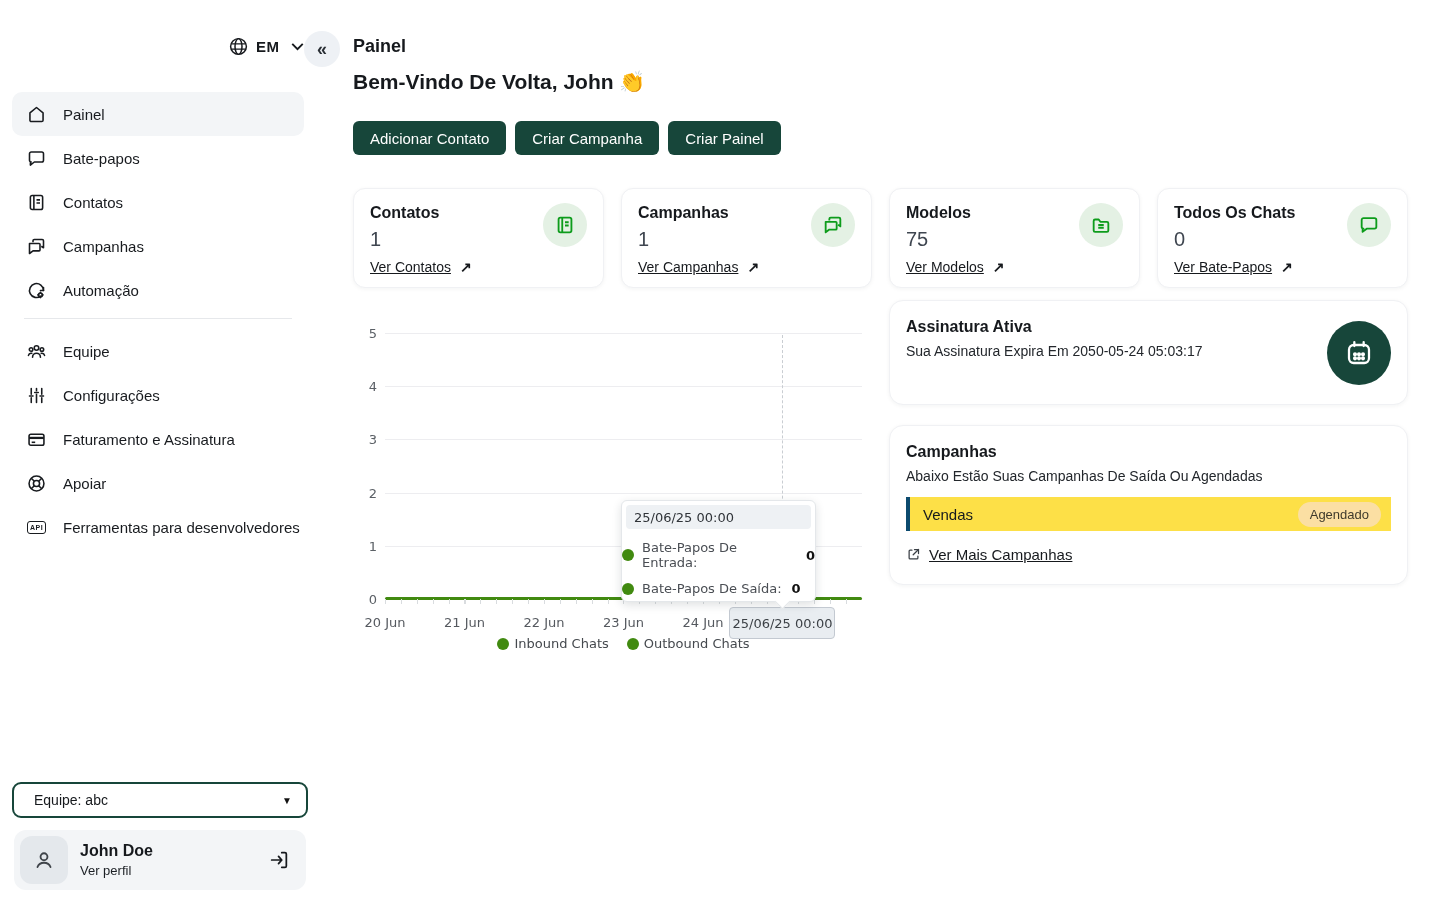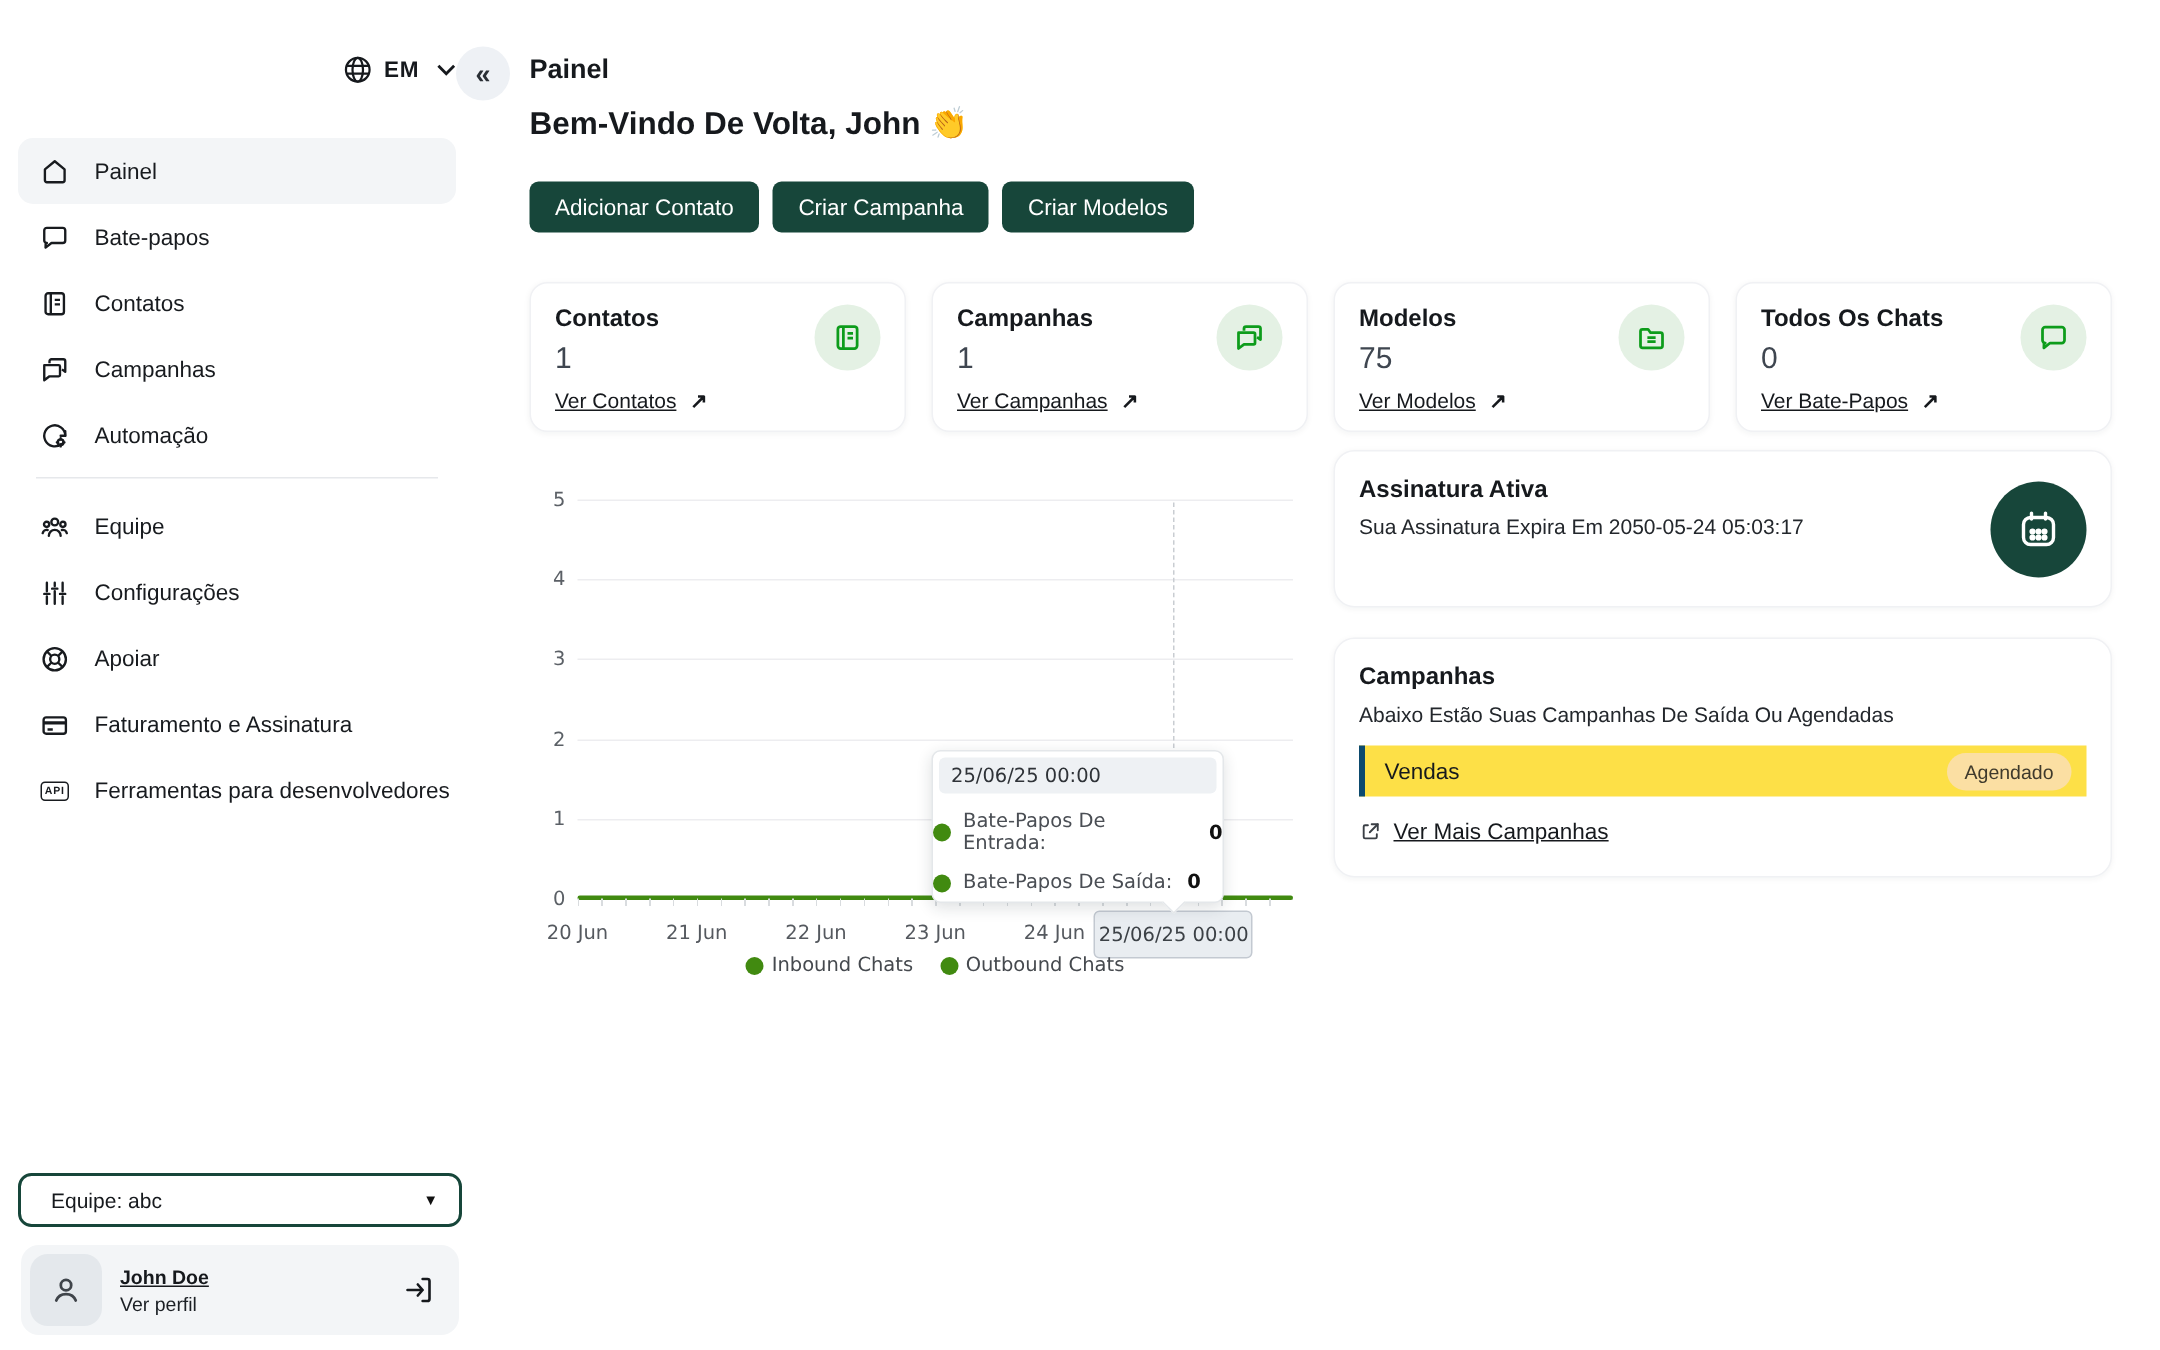--- a/index.html
+++ b/index.html
@@ -25,21 +25,21 @@
               letter-spacing:.5px; line-height:1; }
   .team-select { position:absolute; left:12px; top:782px; width:296px; height:36px; border:2px solid #17463a;
                  border-radius:9px; background:#fff; display:flex; align-items:center; justify-content:space-between;
                  padding:0 14px 0 20px; font-size:14px; cursor:pointer; }
   .team-select .arrow { font-size:10px; color:#111; }
   .profile { position:absolute; left:14px; top:830px; width:292px; height:60px; background:#f3f5f7;
              border-radius:12px; display:flex; align-items:center; padding:0 16px 0 6px; gap:12px; }
   .avatar { width:48px; height:48px; border-radius:12px; background:#e4e8ec; display:flex;
             align-items:center; justify-content:center; color:#3f444a; }
   .profile-texts { flex:1; }
-  .profile-name { font-size:13px; font-weight:bold;text-decoration:underline; }
+  .profile-name { font-size:16px; font-weight:bold; }
   .profile-link { font-size:13px; margin-top:3px; color:#1c2025; cursor:pointer; }
   .logout { width:22px; height:22px; color:#16191d; cursor:pointer; }
 
   
   .page-title { position:absolute; left:353px; top:36px; font-size:18px; font-weight:bold; }
   .welcome { position:absolute; left:353px; top:70px; font-size:21px; font-weight:bold; }
   .actions { position:absolute; left:353px; top:121px; display:flex; gap:9px; }
   .btn { height:34px; padding:0 17px; background:#17463a; color:#fff; border:none; border-radius:6px;
          font-size:15px; font-family:"Liberation Sans", sans-serif; cursor:pointer; display:flex; align-items:center; }
 
@@ -198,36 +198,36 @@
           <svg viewBox="0 0 24 24" fill="none" stroke="currentColor" stroke-width="1.8" stroke-linecap="round">
             <path d="M6 4v6.5M6 14.5V20M12 4v2.5M12 10.5V20M18 4v6.5M18 14.5V20"></path>
             <path d="M4 12.5h4M10 8.5h4M16 12.5h4"></path>
           </svg>
         </span>
         <span>Configurações</span>
       </div>
       <div class="nav-item">
         <span class="nav-icon">
           <svg viewBox="0 0 24 24" fill="none" stroke="currentColor" stroke-width="1.8">
+            <rect x="3.5" y="6" width="17" height="12.5" rx="2"></rect>
+              <path d="M3.5 10.2h17" stroke-width="2.6"></path>
+              <path d="M6.5 15.2h4"></path>
+          </svg>
+        </span>
+        <span>Faturamento e Assinatura</span>
+      </div>
+      <div class="nav-item">
+        <span class="nav-icon">
+          <svg viewBox="0 0 24 24" fill="none" stroke="currentColor" stroke-width="1.8">
             <circle cx="12" cy="12" r="8.5"></circle>
               <circle cx="12" cy="12" r="3.5"></circle>
             <path d="M6 6l3.5 3.5M18 6l-3.5 3.5M6 18l3.5-3.5M18 18l-3.5-3.5"></path>
           </svg>
         </span>
         <span>Apoiar</span>
-      </div>
-      <div class="nav-item">
-        <span class="nav-icon">
-          <svg viewBox="0 0 24 24" fill="none" stroke="currentColor" stroke-width="1.8">
-            <rect x="3.5" y="6" width="17" height="12.5" rx="2"></rect>
-              <path d="M3.5 10.2h17" stroke-width="2.6"></path>
-              <path d="M6.5 15.2h4"></path>
-          </svg>
-        </span>
-        <span>Faturamento e Assinatura</span>
       </div>
       <div class="nav-item">
         <span class="nav-icon">
           <span class="api-chip">API</span>
         </span>
         <span>Ferramentas para desenvolvedores</span>
       </div>
     </div>
 
     <div class="team-select">
@@ -254,21 +254,21 @@
       </span>
     </div>
   </div>
 
   <div class="page-title">Painel</div>
   <div class="welcome">Bem-Vindo De Volta, John 👏</div>
 
   <div class="actions">
     <button class="btn">Adicionar Contato</button>
     <button class="btn">Criar Campanha</button>
-    <button class="btn">Criar Modelos</button>
+    <button class="btn">Criar Painel</button>
   </div>
 
   <div class="stats">
 
     <div class="stat-card">
       <div class="stat-title">Contatos</div>
       <div class="stat-value">1</div>
       <div class="stat-link">
           <a>Ver Contatos</a>
         <span class="up-arrow">↗</span>

